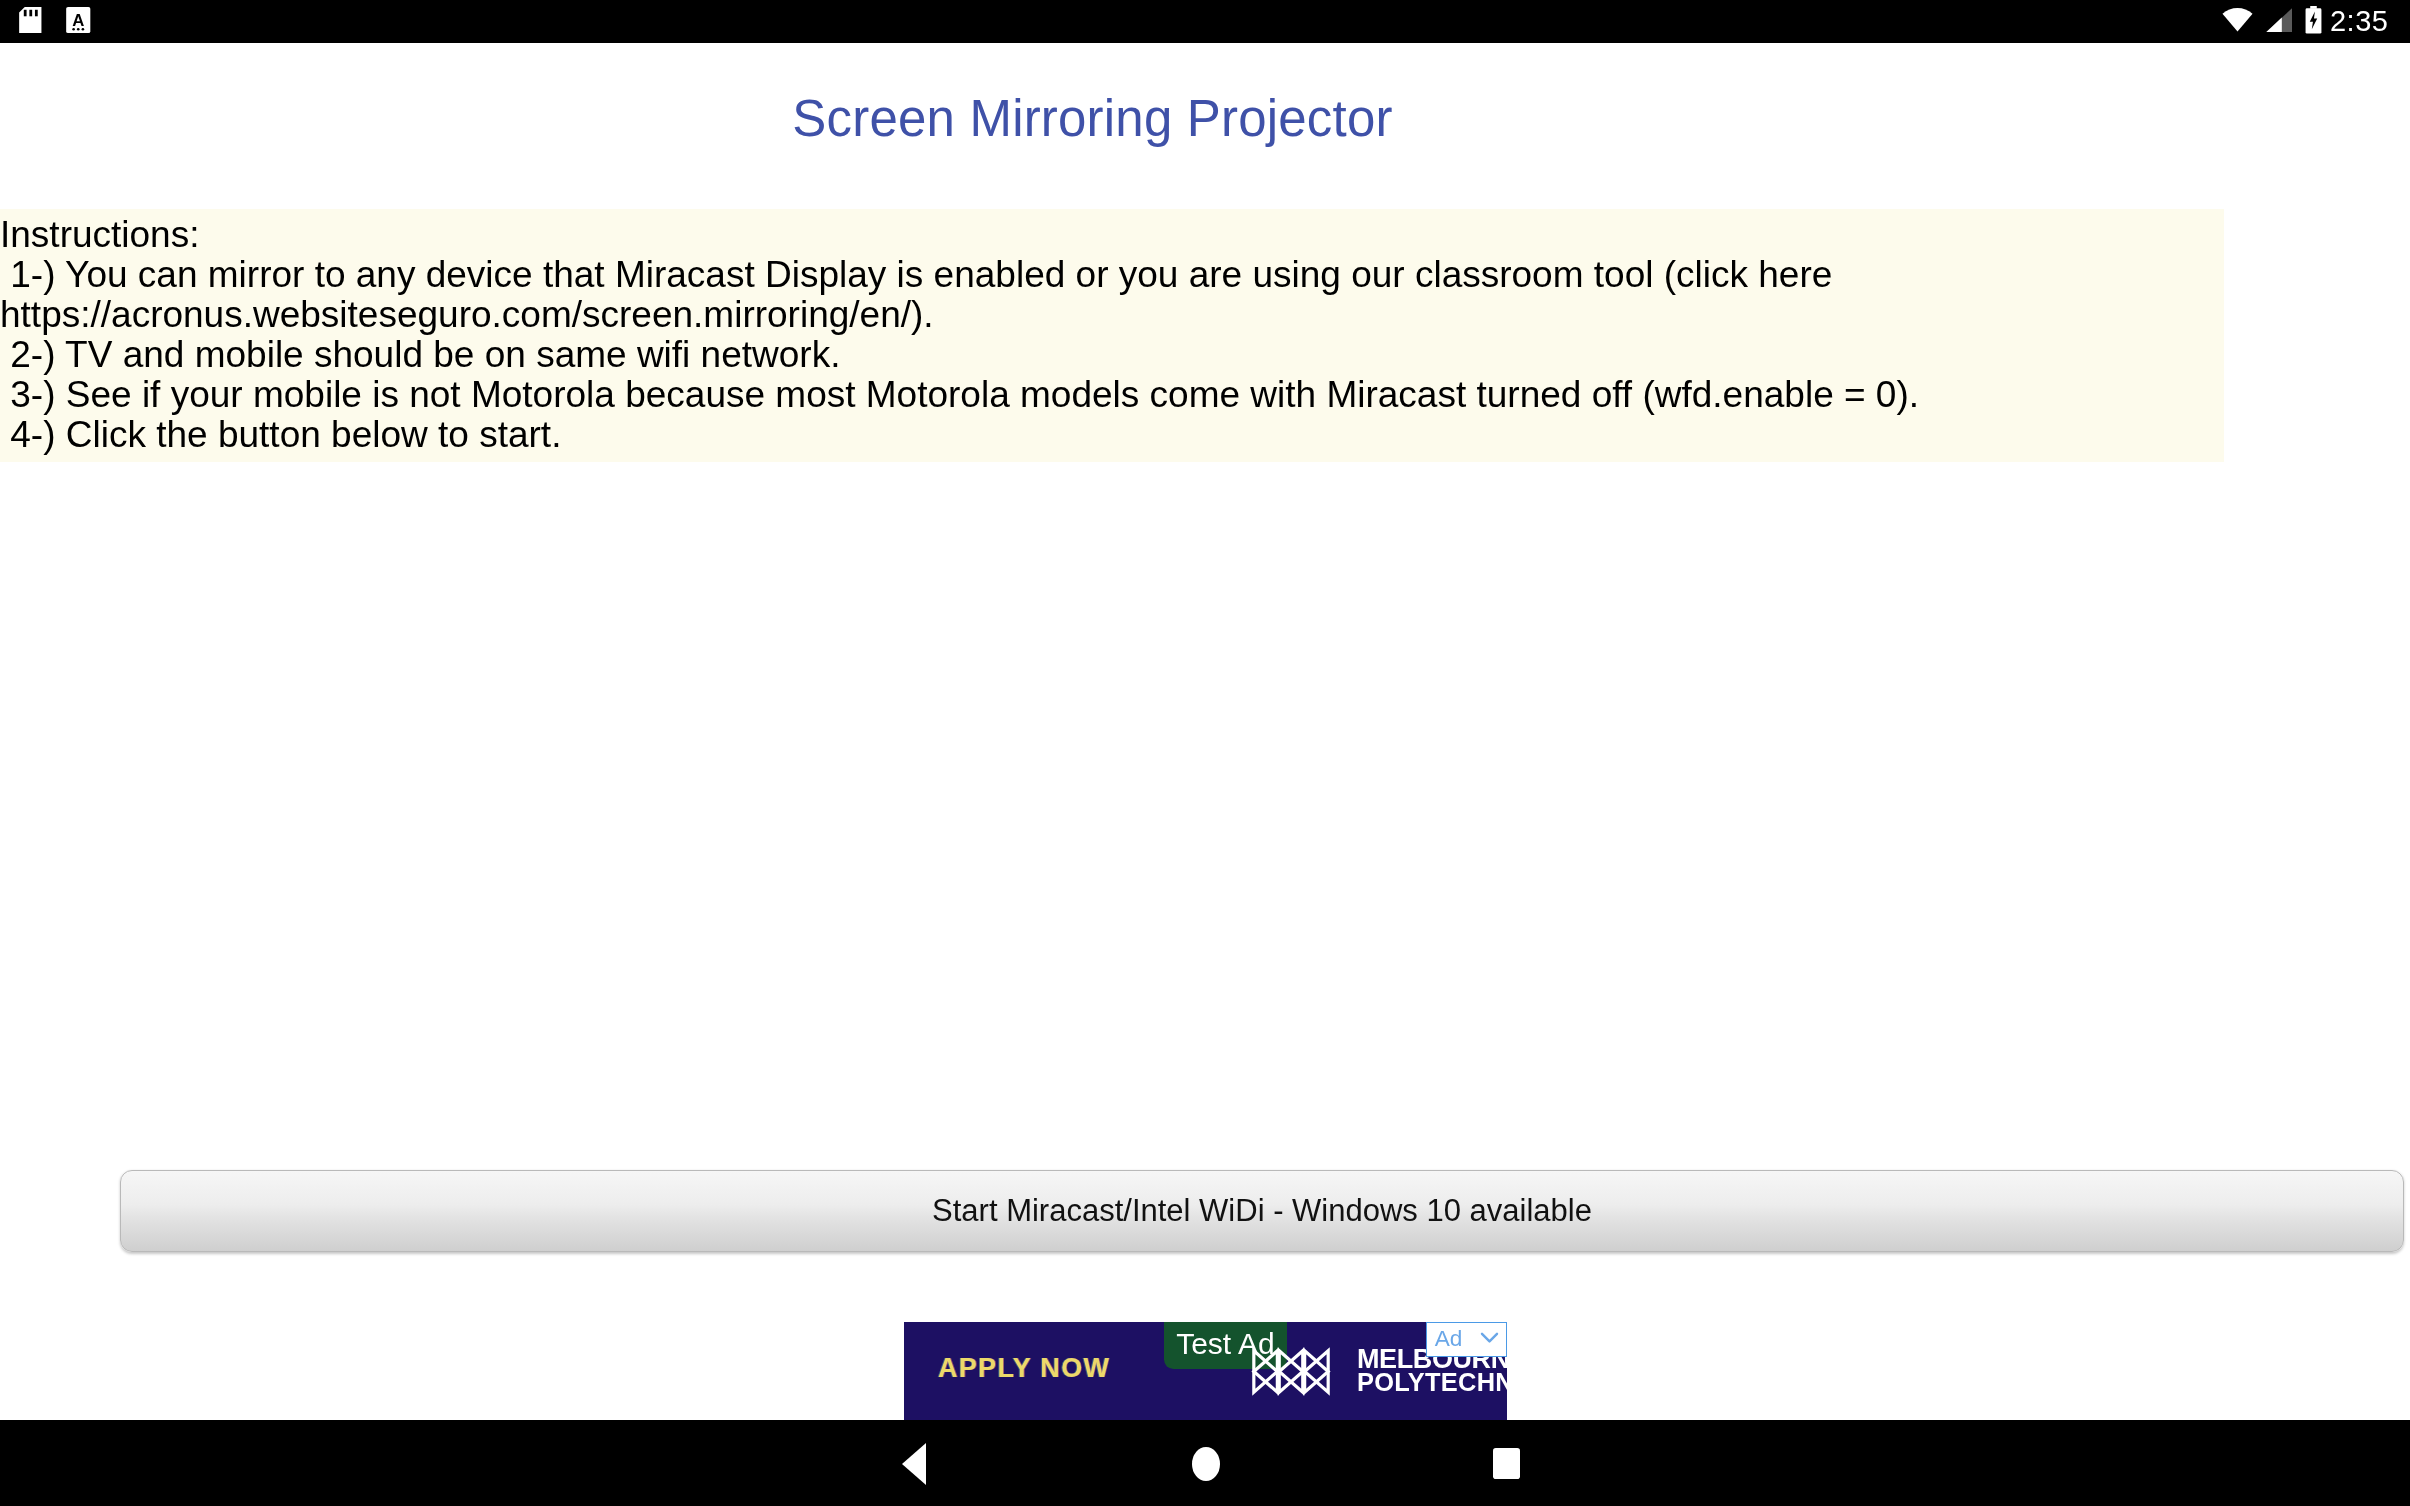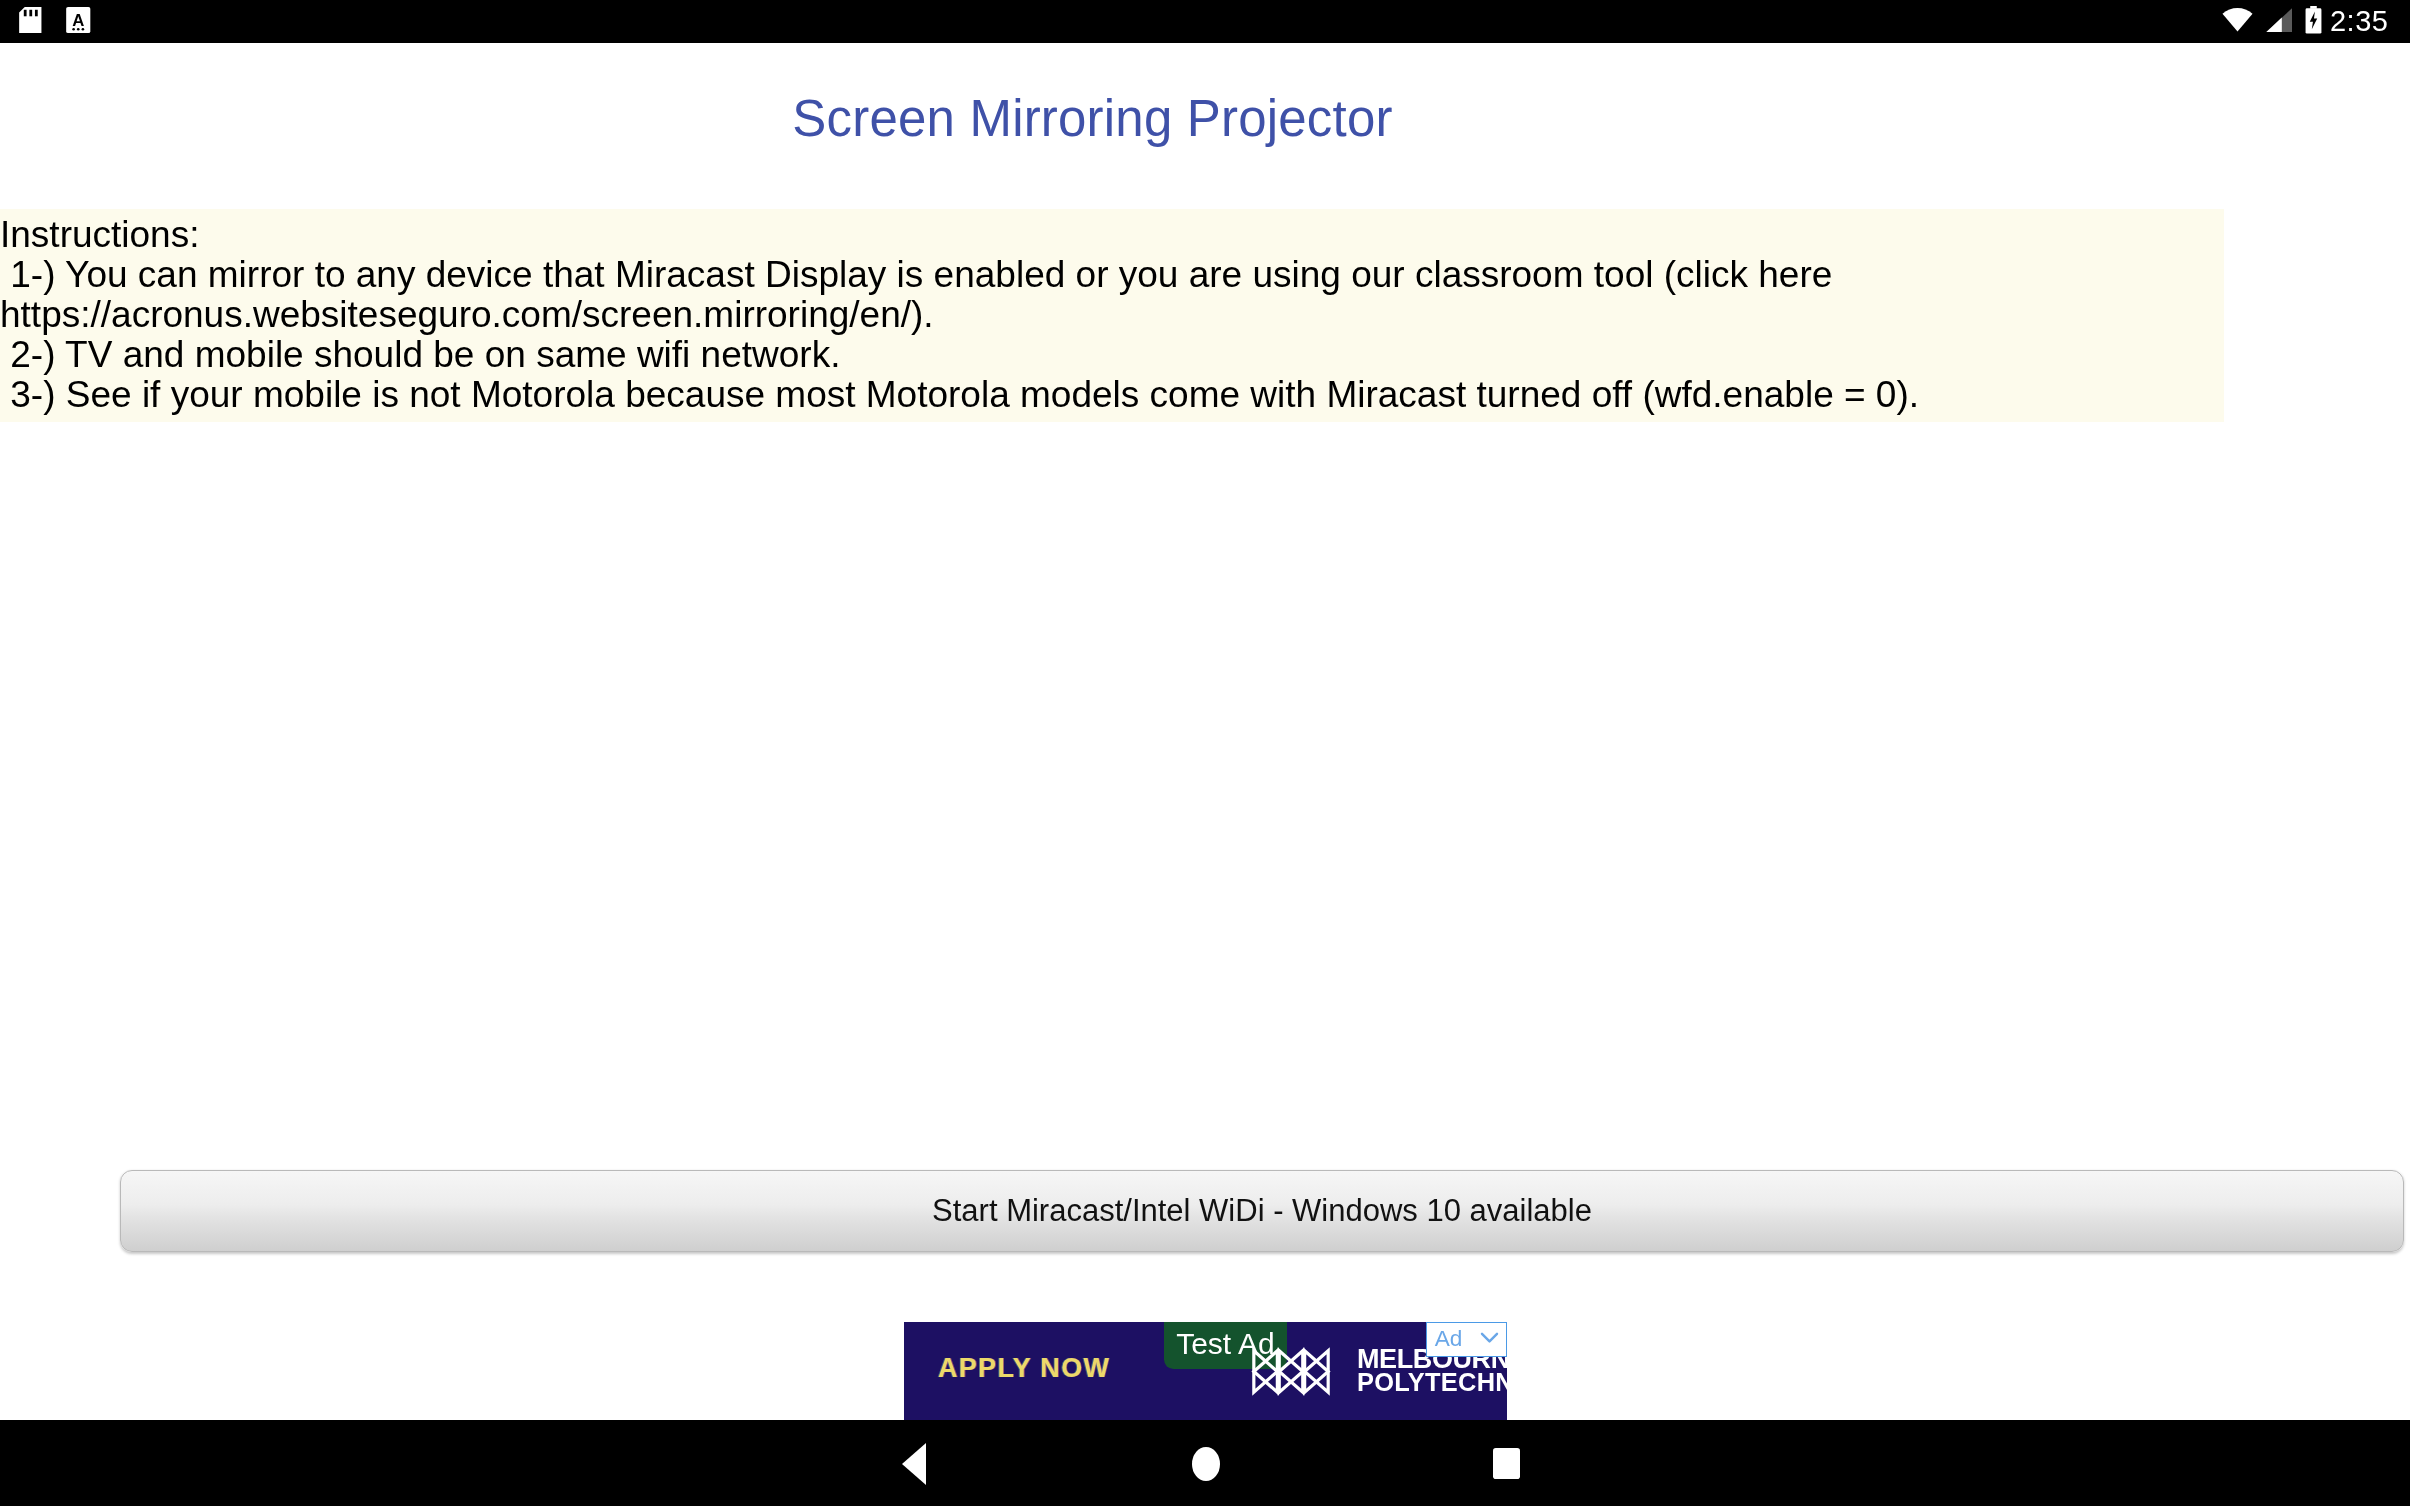--- a/index.html
+++ b/index.html
@@ -253,20 +253,21 @@
 </div>
 
 <div class="app-title">Screen Mirroring Projector</div>
 
 <div class="instructions">
   <div class="line">Instructions:</div>
   <div class="line"> 1-) You can mirror to any device that Miracast Display is enabled or you are using our classroom tool (click here</div>
   <div class="line">https://acronus.websiteseguro.com/screen.mirroring/en/).</div>
   <div class="line"> 2-) TV and mobile should be on same wifi network.</div>
   <div class="line"> 3-) See if your mobile is not Motorola because most Motorola models come with Miracast turned off (wfd.enable = 0).</div>
+  <div class="line"> 4-) Click the button below to start.</div>
 </div>
 
 <div class="start-button">Start Miracast/Intel WiDi - Windows 10 available</div>
 
 <div class="ad-banner">
   <div class="ad-apply">APPLY NOW</div>
   <div class="ad-testad">Test Ad</div>
   <div class="ad-logo">
     <span>
       <svg width="80" height="49" viewBox="0 0 85 52">

